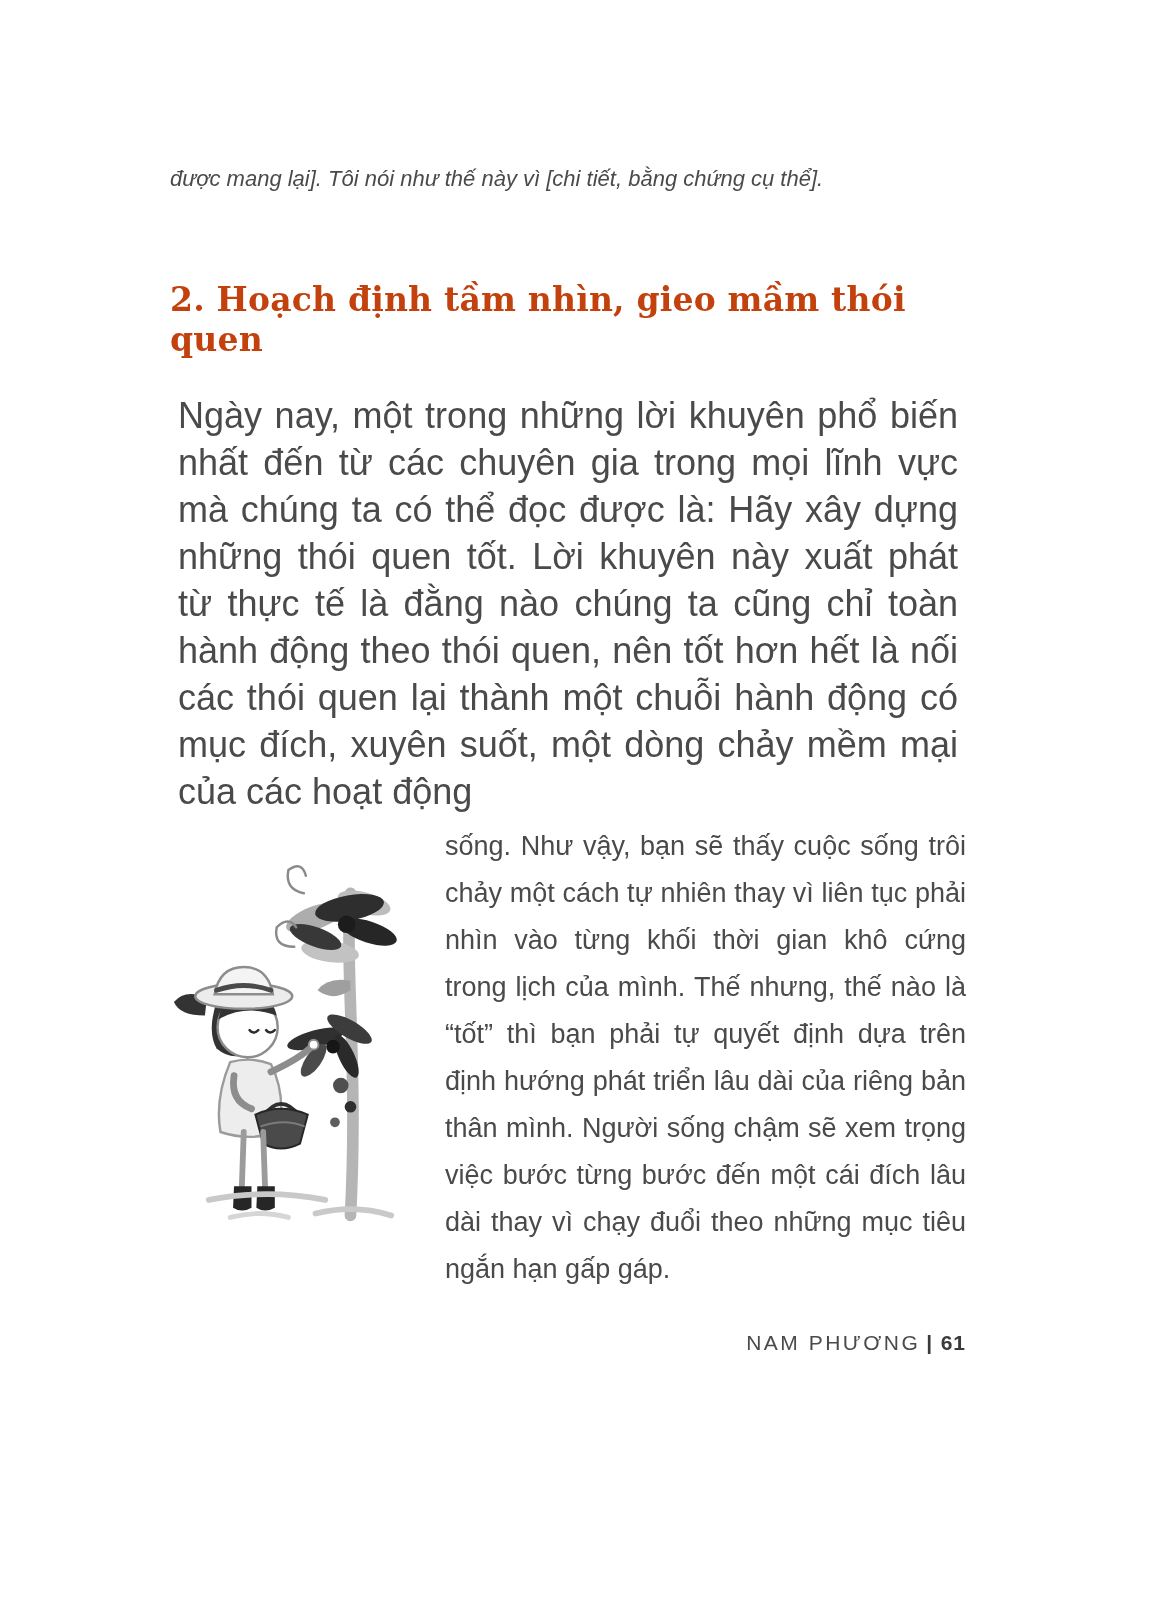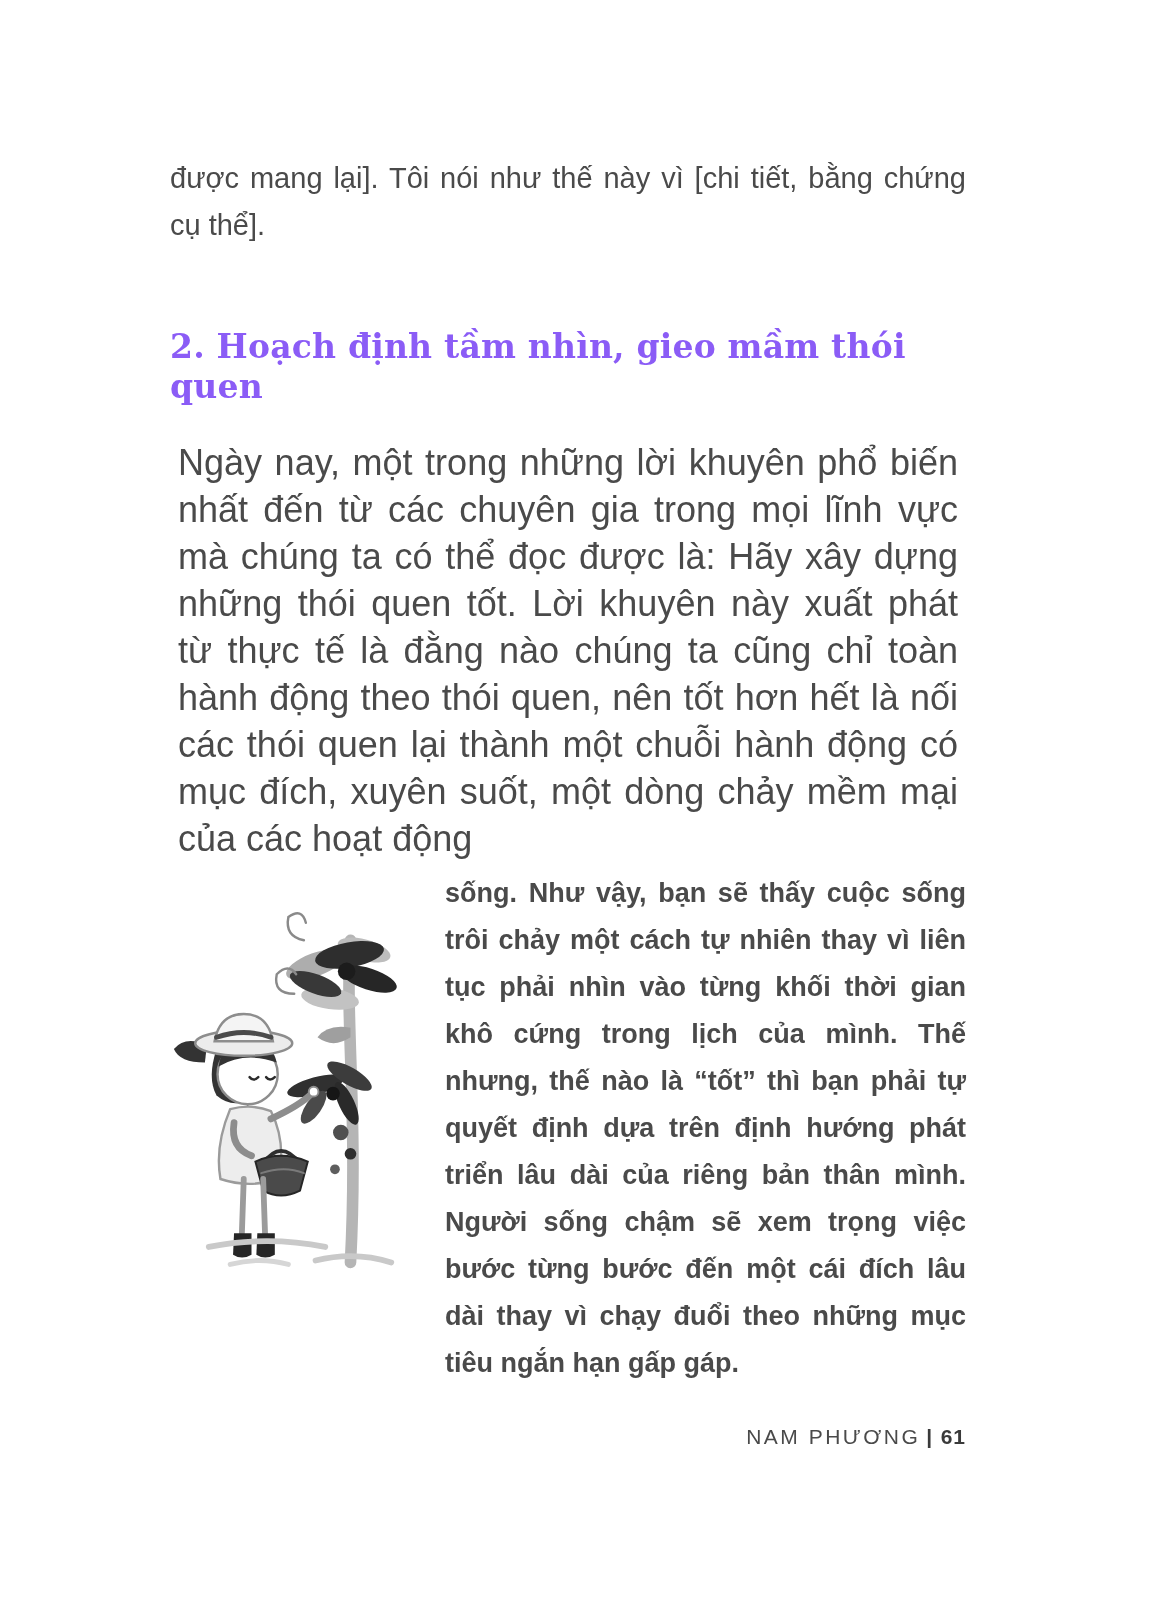--- a/index.html
+++ b/index.html
@@ -14,56 +14,56 @@
     font-family: "Liberation Sans", sans-serif;
     color: #4a4a4a;
   }
   .page {
     box-sizing: border-box;
     width: 1166px;
     height: 1607px;
     padding: 155px 200px 0 170px;
   }
   .intro-italic {
-    font-size: 29px;
+    font-style: italic;
+    font-size: 22px;
     line-height: 47px;
     margin: 0 0 10px 0;
     text-align: justify;
   }
   .example-label {
     font-size: 27px;
     line-height: 47px;
     margin: 0 0 10px 0;
   }
   .example-quote {
     font-size: 27px;
     line-height: 47px;
     margin: 0;
     text-align: justify;
   }
   .section-heading {
     font-family: "DejaVu Serif", serif;
     font-weight: bold;
     font-size: 33px;
     line-height: 40px;
-    color: #8b5cf6;
+    color: #c2410c;
     margin: 78px 0 32px 0;
     letter-spacing: 0.2px;
   }
   .body-par {
     font-size: 36px;
     line-height: 47px;
     margin: 8px;
     text-align: justify;
   }
   .wrap-row {
     display: flex;
     align-items: flex-start;
     margin: 0;
-    font-weight: bold;
   }
   .illustration-cell {
     flex: 0 0 275px;
     width: 275px;
     padding-top: 12px;
   }
   .illustration-cell svg {
     display: block;
   }
   .text-column {

